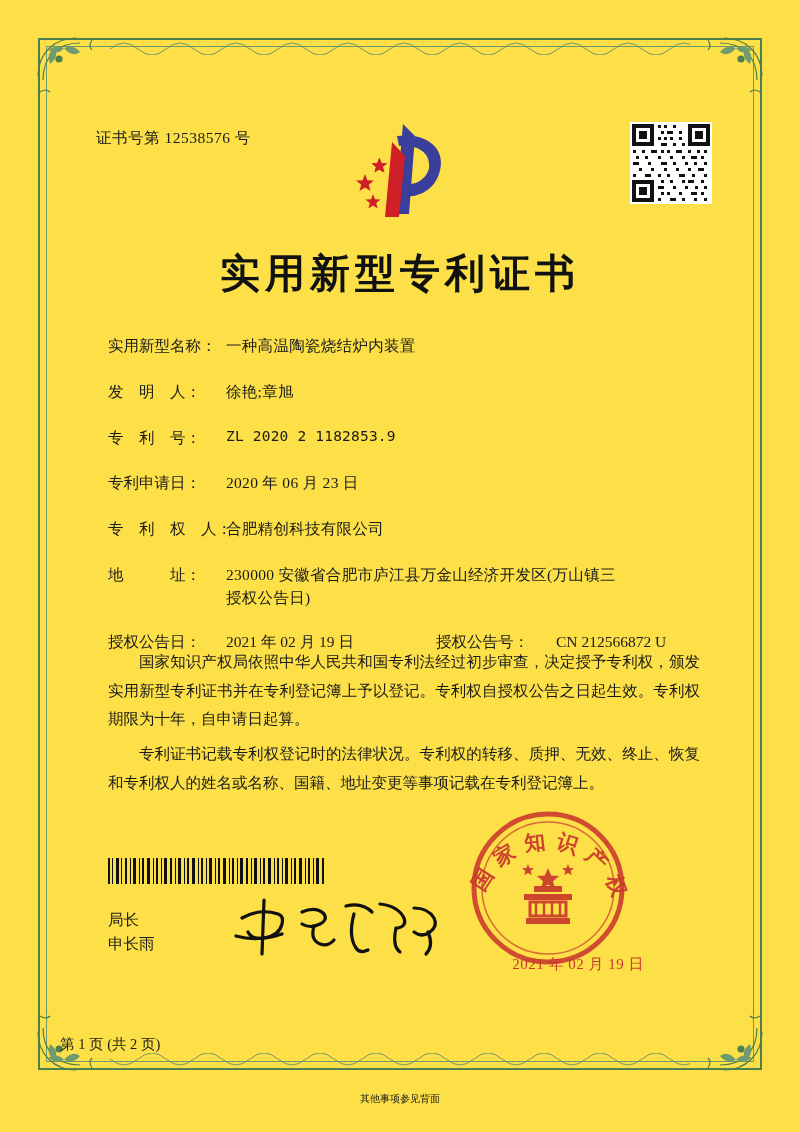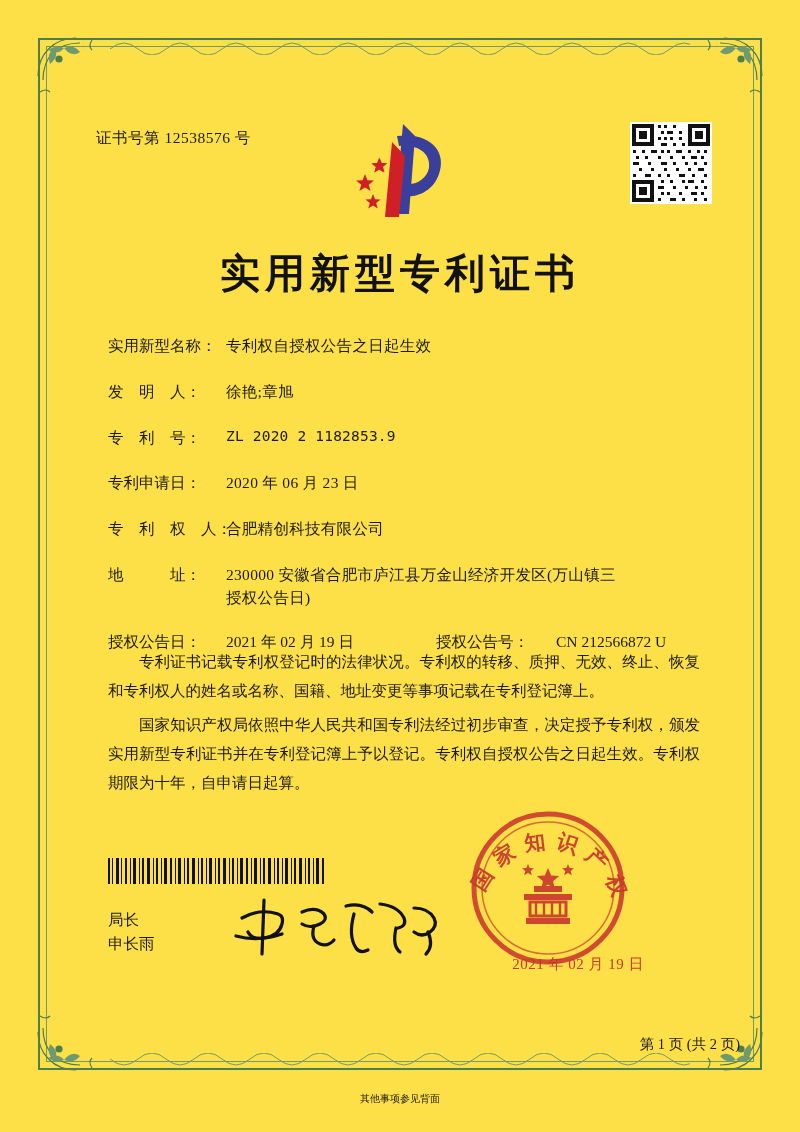--- a/index.html
+++ b/index.html
@@ -204,21 +204,21 @@
     font-size: 15px;
     color: #c8372d;
     font-family: "Liberation Serif", serif;
     letter-spacing: 0.5px;
   }
 
   .page-num {
     position: absolute;
     left: 0; right: 0;
     bottom: -2px;
-    text-align: right;
+    text-align: left;
     font-size: 14.5px;
   }
 
   .footer-note {
     position: absolute;
     left: 0; right: 0;
     bottom: 26px;
     text-align: center;
     font-size: 10px;
     color: #1a1a1a;
@@ -404,21 +404,21 @@
             <rect x="74" y="76" width="3" height="3"></rect>
         </g>
       </svg>
     </div>
 
     <div class="title">实用新型专利证书</div>
 
     <div class="fields">
       <div class="field-row">
         <div class="field-label">实用新型名称：</div>
-        <div class="field-value">专利权自授权公告之日起生效</div>
+        <div class="field-value">一种高温陶瓷烧结炉内装置</div>
       </div>
       <div class="field-row">
         <div class="field-label">发　明　人：</div>
         <div class="field-value">徐艳;章旭</div>
       </div>
       <div class="field-row">
         <div class="field-label">专　利　号：</div>
         <div class="field-value mono">ZL 2020 2 1182853.9</div>
       </div>
       <div class="field-row">
@@ -438,22 +438,22 @@
       </div>
       <div class="row-two-col">
         <div class="seg-label">授权公告日：</div>
         <div class="seg-value">2021 年 02 月 19 日</div>
         <div class="seg-label2">授权公告号：</div>
         <div class="seg-value2">CN 212566872 U</div>
       </div>
     </div>
 
     <div class="paragraphs">
+      <p>国家知识产权局依照中华人民共和国专利法经过初步审查，决定授予专利权，颁发实用新型专利证书并在专利登记簿上予以登记。专利权自授权公告之日起生效。专利权期限为十年，自申请日起算。</p>
       <p>专利证书记载专利权登记时的法律状况。专利权的转移、质押、无效、终止、恢复和专利权人的姓名或名称、国籍、地址变更等事项记载在专利登记簿上。</p>
-      <p>国家知识产权局依照中华人民共和国专利法经过初步审查，决定授予专利权，颁发实用新型专利证书并在专利登记簿上予以登记。专利权自授权公告之日起生效。专利权期限为十年，自申请日起算。</p>
     </div>
 
     <div class="barcode">
       <svg width="220" height="26" viewBox="0 0 220 26" shape-rendering="crispEdges">
         <g fill="#111">
           <rect x="0" y="0" width="2" height="26"></rect>
             <rect x="4" y="0" width="1" height="26"></rect>
             <rect x="8" y="0" width="3" height="26"></rect>
           <rect x="13" y="0" width="1" height="26"></rect>
             <rect x="17" y="0" width="2" height="26"></rect>

